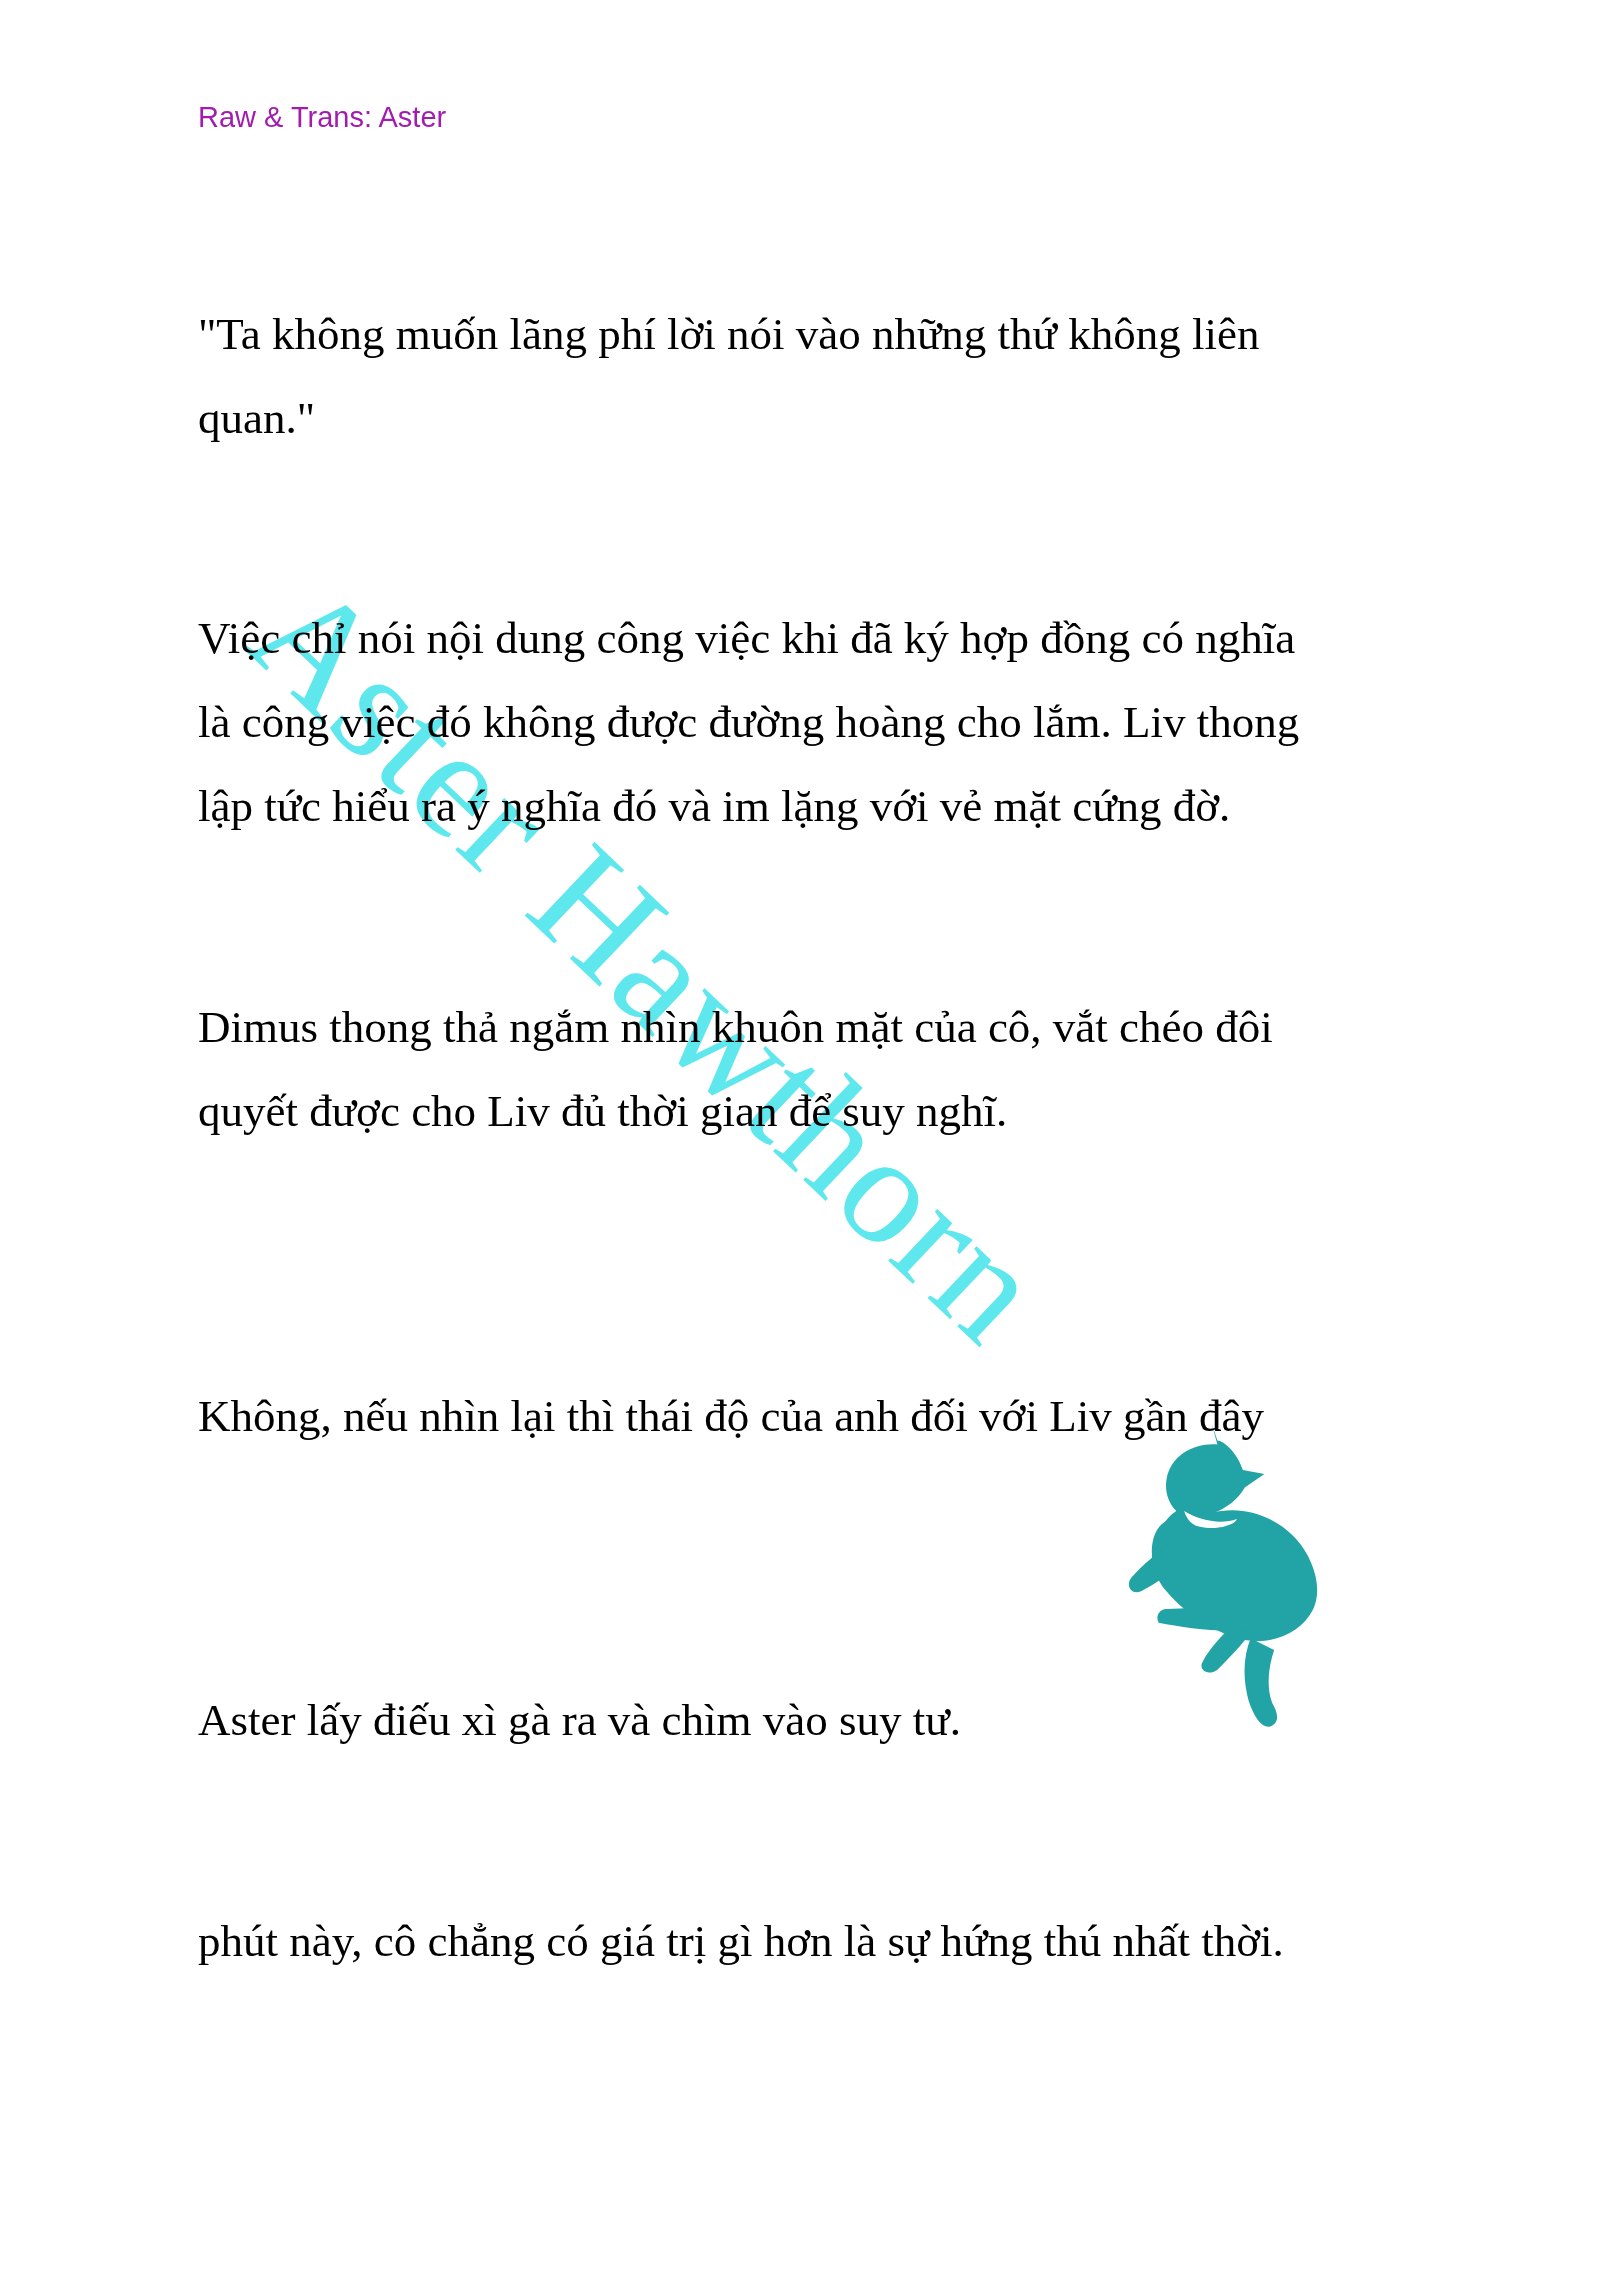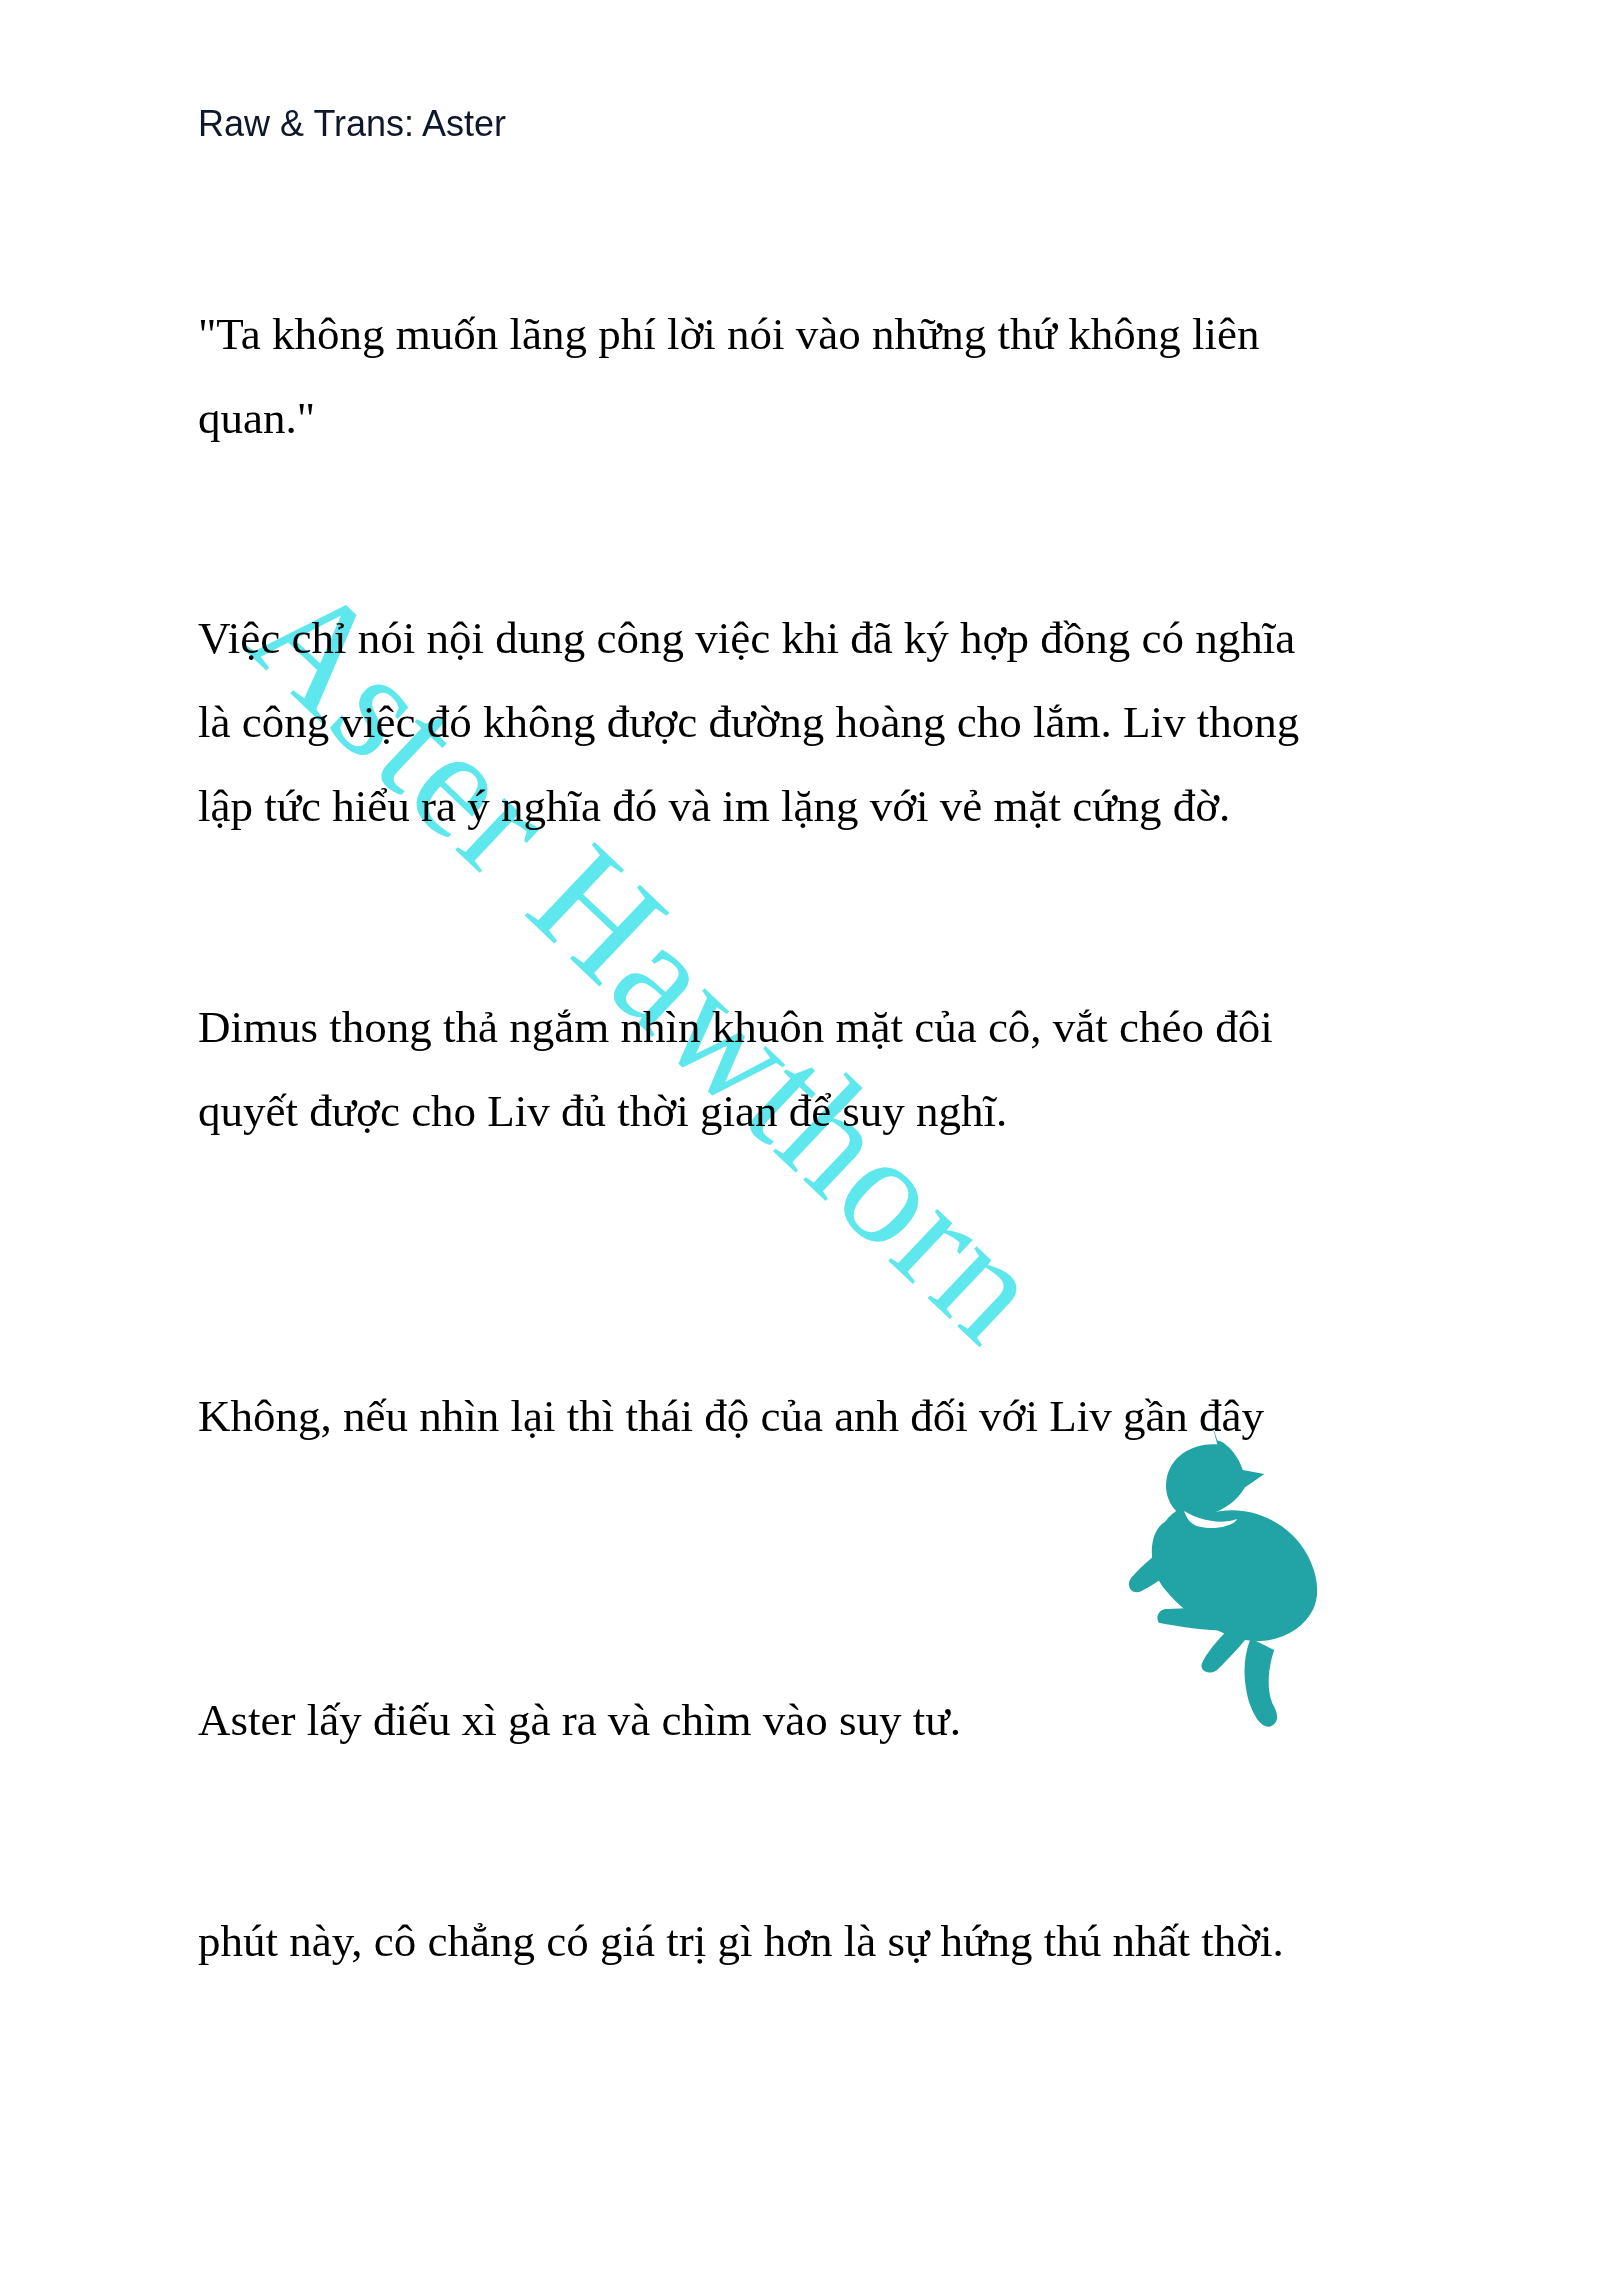--- a/index.html
+++ b/index.html
@@ -1,20 +1,20 @@
 <!DOCTYPE html>
 <html><head>
 <meta charset="utf-8">
 <style>
   html, body { margin: 0; padding: 0; background: #ffffff; }
   body { width: 1621px; height: 2293px; position: relative; overflow: hidden; }
   .page { position: absolute; left: 0; top: 0; width: 1621px; height: 2293px; background: #fff; }
   .header {
-    position: absolute; left: 198px; top: 107px;
-    font-family: "Liberation Sans", sans-serif; font-size: 36px; color: #0f172a; line-height: 33px;
+    position: absolute; left: 198px; top: 101px;
+    font-family: "Liberation Sans", sans-serif; font-size: 29px; color: #a21caf; line-height: 33px;
     z-index: 3;
   }
   .watermark {
     position: absolute; left: 250px; top: 637px;
     font-family: "Liberation Serif", serif; font-size: 155px; line-height: 1;
     color: #5ee8ee; white-space: nowrap;
     transform-origin: 0 0; transform: rotate(43.5deg) translate(0, -116px);
     z-index: 1; letter-spacing: 2px;
   }
   .cat { position: absolute; left: 1127px; top: 1423px; width: 216px; height: 323px; z-index: 2; }

